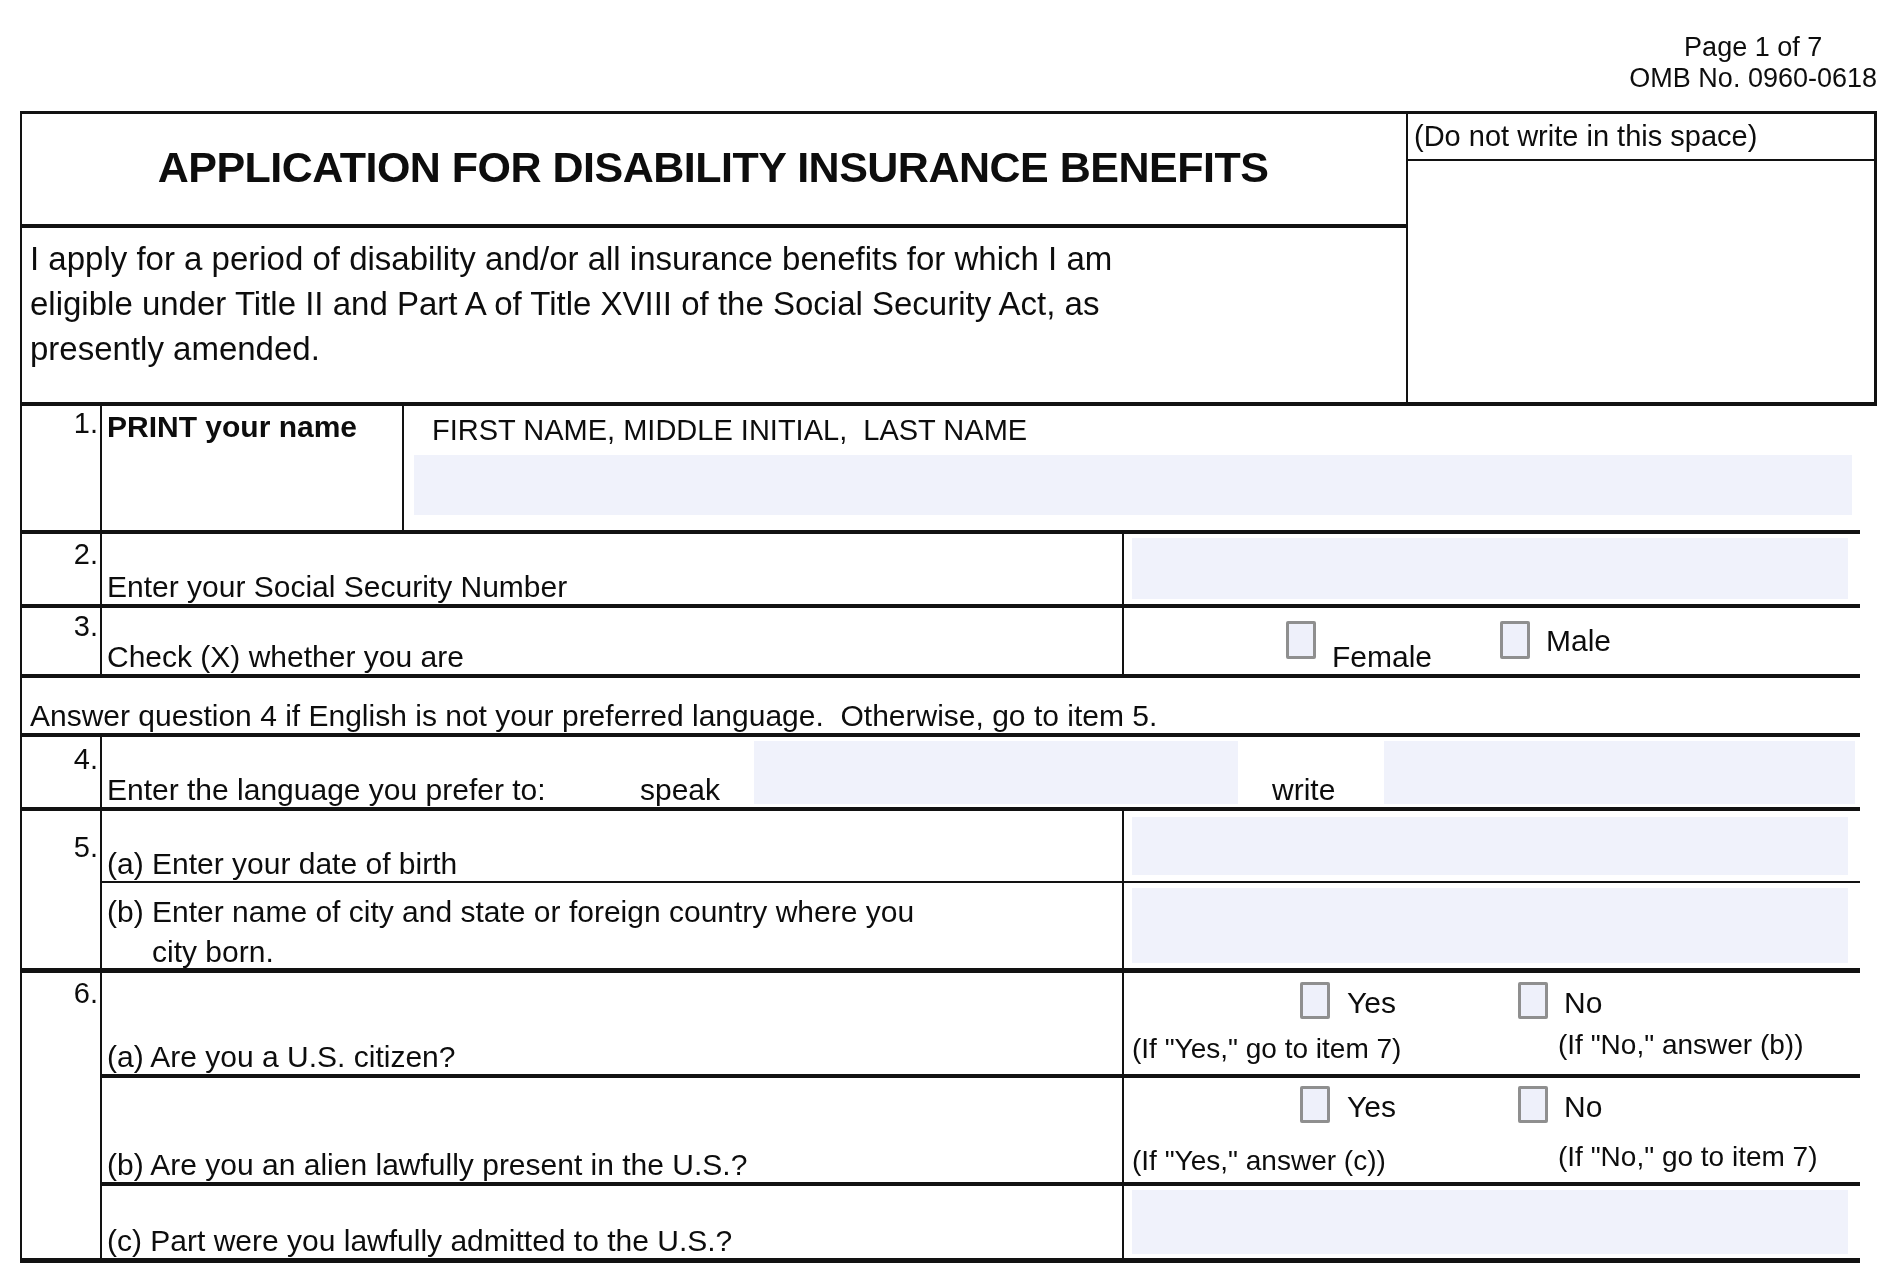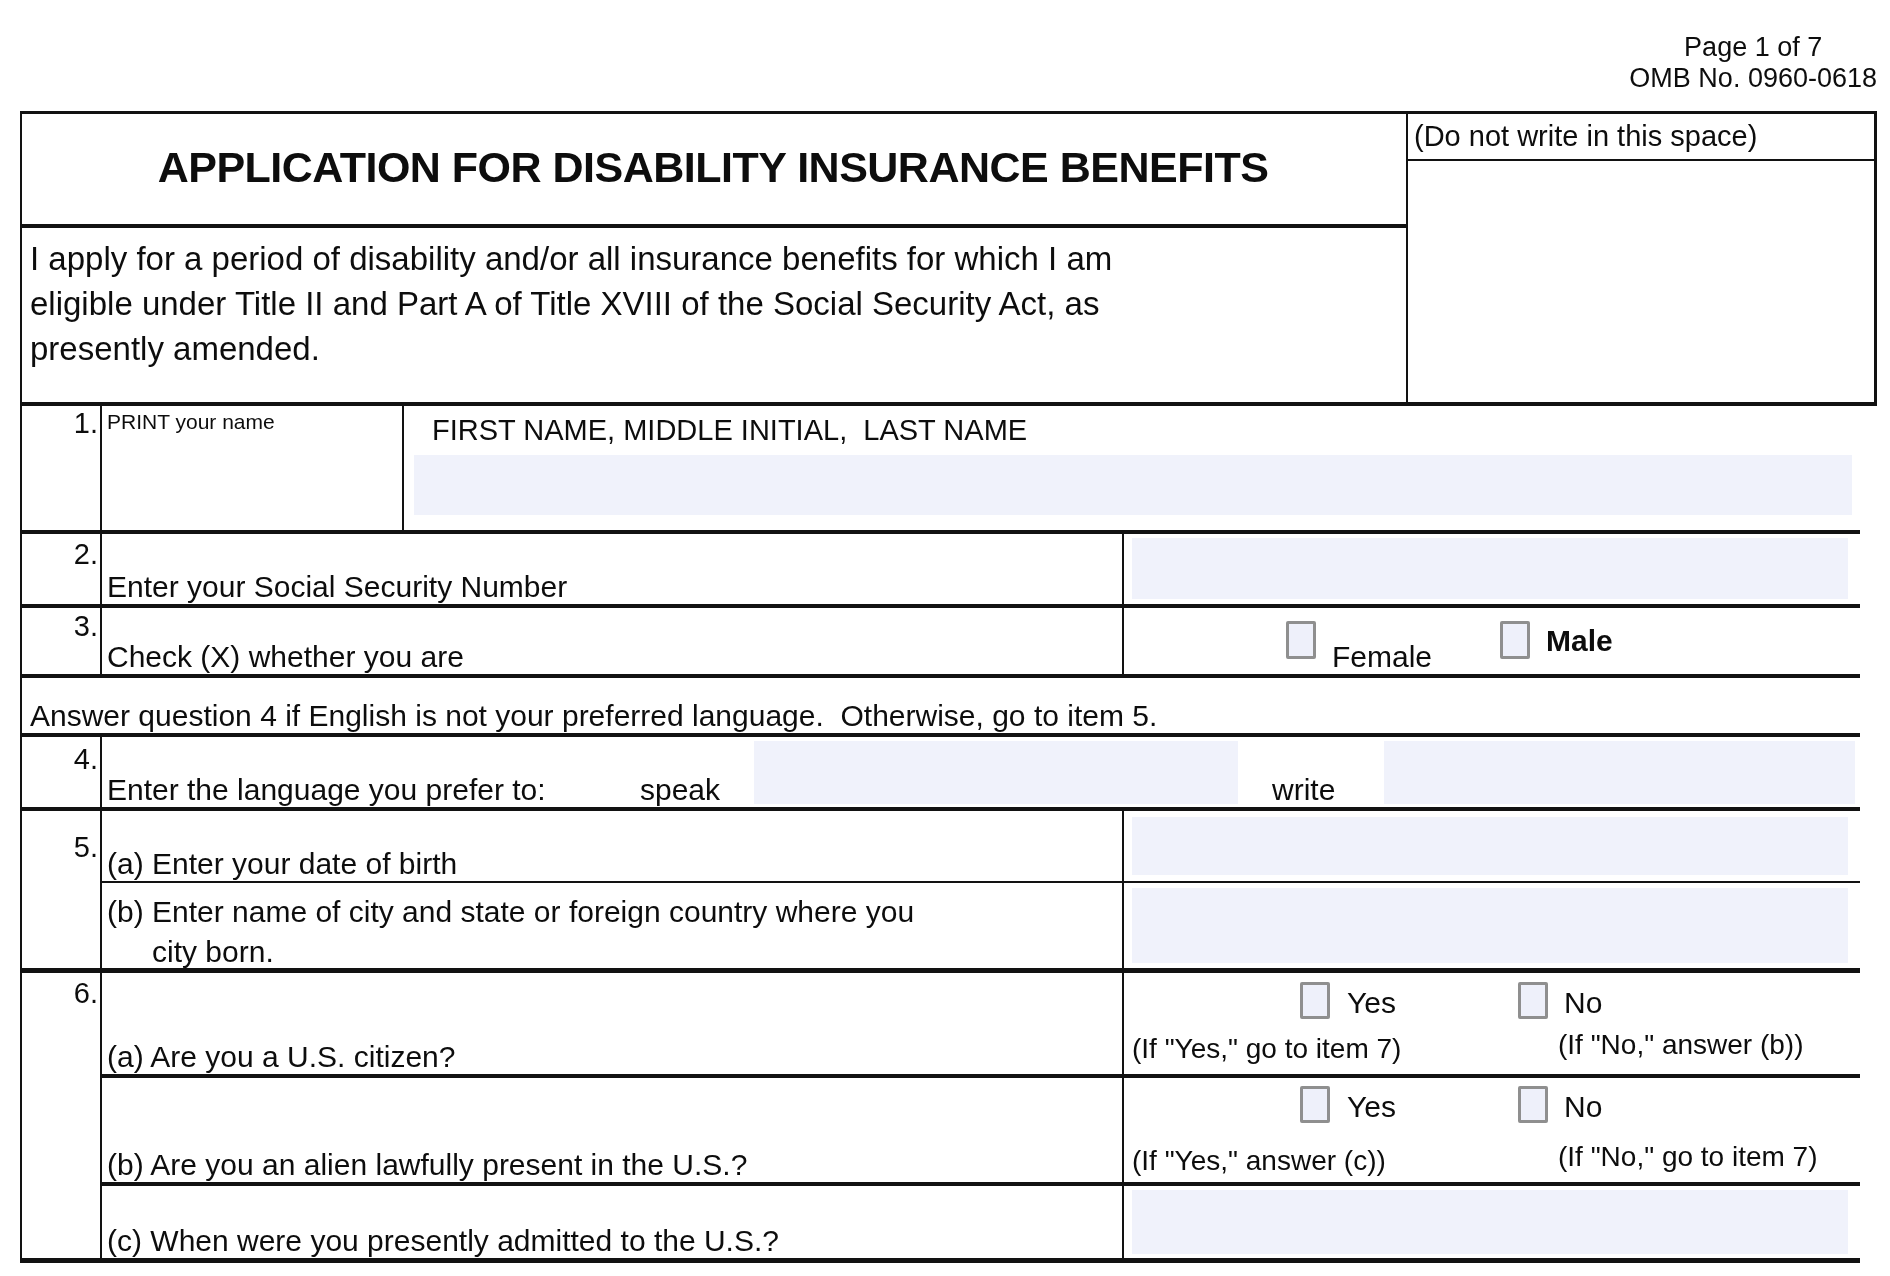--- a/index.html
+++ b/index.html
@@ -58,40 +58,40 @@
   <div class="ln" style="left:20px;top:674px;width:1840px;height:4px;"></div>
   <div class="ln" style="left:20px;top:733px;width:1840px;height:4px;"></div>
   <div class="ln" style="left:20px;top:807px;width:1840px;height:4px;"></div>
   <div class="ln" style="left:100px;top:881px;width:1760px;height:2px;"></div>
   <div class="ln" style="left:20px;top:968px;width:1840px;height:5px;"></div>
   <div class="ln" style="left:100px;top:1074px;width:1760px;height:4px;"></div>
   <div class="ln" style="left:100px;top:1182px;width:1760px;height:4px;"></div>
   <div class="ln" style="left:20px;top:1258px;width:1840px;height:5px;"></div>
 
   <div class="num t" style="top:407px;">1.</div>
-  <div class="abs t" style="left:107px;top:410px;font-size:21px;font-weight:normal;">PRINT your name</div>
+  <div class="abs t" style="left:107px;top:410px;font-size:30px;font-weight:bold;">PRINT your name</div>
   <div class="abs t" style="left:432px;top:414px;font-size:29px;">FIRST NAME, MIDDLE INITIAL,  LAST NAME</div>
   <input class="field" style="left: 414px; top: 455px; width: 1438px; height: 60px;" value="">
 
   <div class="num t" style="top:538px;">2.</div>
   <div class="cell lbl" style="left:107px;top:534px;width:1000px;height:70px;">
       <span class="t">Enter your Social Security Number</span>
     </div>
   <input class="field" style="left: 1132px; top: 538px; width: 716px; height: 61px;" value="">
 
   <div class="num t" style="top:610px;">3.</div>
   <div class="cell lbl" style="left:107px;top:608px;width:1000px;height:66px;">
       <span class="t">Check (X) whether you are</span>
     </div>
   <div class="cbx" style="left:1286px;top:621px;"></div>
   <div class="cell lbl" style="left:1332px;top:608px;height:66px;">
       <span class="t">Female</span>
     </div>
   <div class="cbx" style="left:1500px;top:621px;"></div>
-  <div class="cell lbl" style="left:1546px;top:608px;height:50px;font-weight:bold;">
+  <div class="cell lbl" style="left:1546px;top:608px;height:50px;">
       <span class="t">Male</span>
     </div>
 
   <div class="cell lbl" style="left:30px;top:678px;width:1600px;height:55px;">
       <span class="t">Answer question 4 if English is not your preferred language.  Otherwise, go to item 5.</span>
     </div>
 
   <div class="num t" style="top:743px;">4.</div>
   <div class="cell lbl" style="left:107px;top:737px;width:530px;height:70px;">
       <span class="t">Enter the language you prefer to:</span>
@@ -132,17 +132,17 @@
       <span class="t">(b) Are you an alien lawfully present in the U.S.?</span>
     </div>
   <div class="cbx" style="left:1300px;top:1086px;height:37px;"></div>
   <div class="abs lbl t" style="left:1347px;top:1090px;">Yes</div>
   <div class="cbx" style="left:1518px;top:1086px;height:37px;"></div>
   <div class="abs lbl t" style="left:1564px;top:1090px;">No</div>
   <div class="abs note-sm t" style="left:1132px;top:1145px;">(If "Yes," answer (c))</div>
   <div class="abs note-sm t" style="left:1558px;top:1141px;">(If "No," go to item 7)</div>
 
   <div class="cell lbl" style="left:107px;top:1186px;width:1000px;height:72px;">
-      <span class="t">(c) When were you presently admitted to the U.S.?</span>
+      <span class="t">(c) Part were you lawfully admitted to the U.S.?</span>
     </div>
   <input class="field" style="left: 1132px; top: 1190px; width: 716px; height: 64px;" value="">
 
 </div>
 
 </body></html>

